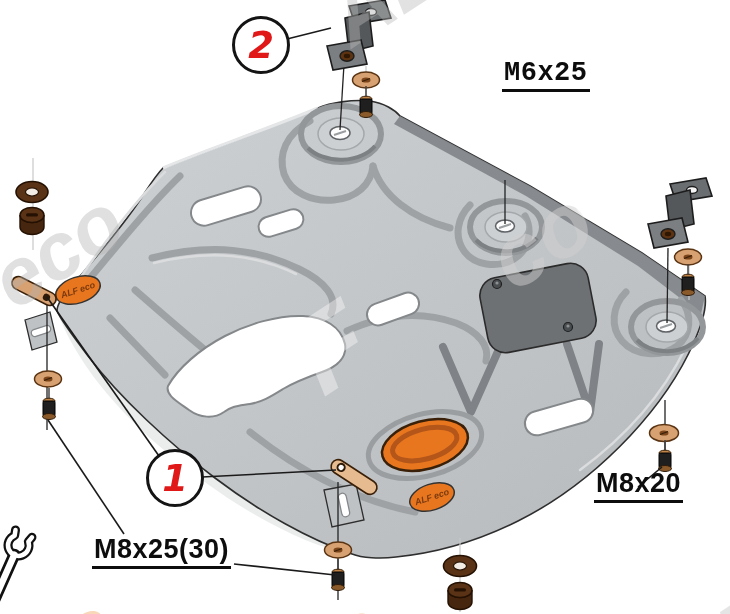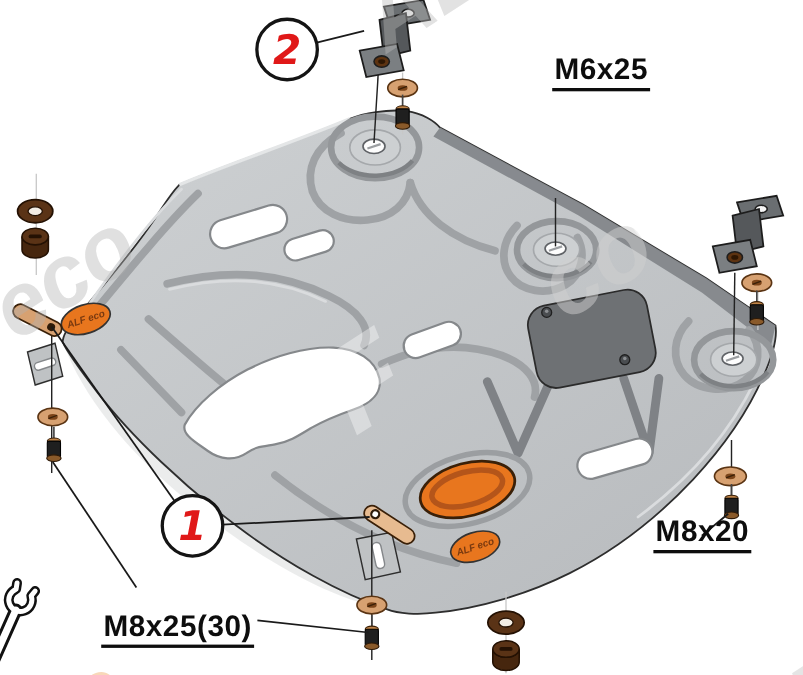--- a/index.html
+++ b/index.html
@@ -278,23 +278,23 @@
       <path d="M -9,-19 L -7.5,-13.5 A 10.5,10.5 0 1 0 7.5,-13.5 L 9,-19" fill="none" stroke="#111111" stroke-width="9" stroke-linecap="round" stroke-linejoin="round"></path>
       <line x1="0" y1="4" x2="0" y2="58" stroke="#111111" stroke-width="12" stroke-linecap="round"></line>
       <path d="M -9,-19 L -7.5,-13.5 A 10.5,10.5 0 1 0 7.5,-13.5 L 9,-19" fill="none" stroke="#ffffff" stroke-width="4.5" stroke-linecap="round" stroke-linejoin="round"></path>
       <line x1="0" y1="4" x2="0" y2="57" stroke="#ffffff" stroke-width="6.5" stroke-linecap="round"></line>
     </g>
   </svg>
 
   <div class="wm wm-over" style="left:268px;top:312px;font-size:110px;color:rgba(255,255,255,.38);transform:rotate(-33deg);">F</div>
   <div class="wm wm-over" style="left:540px;top:158px;font-size:92px;color:rgba(255,255,255,.5);transform:rotate(-33deg);">o</div>
 
-  <div class="spec-label" style="left:502px;top:48px;">M6x25</div>
+  <div class="spec-label" style="left:502px;top:58px;font-family:Liberation Mono, monospace;">M6x25</div>
   <div class="spec-label" style="left:594px;top:468px;">M8x20</div>
-  <div class="spec-label" style="left:92px;top:534px;margin-top:20px;">M8x25(30)</div>
+  <div class="spec-label" style="left:92px;top:534px;">M8x25(30)</div>
 
   <div class="callout" style="left:232px;top:16px;">
       <span>2</span>
     </div>
   <div class="callout" style="left:146px;top:449px;">
       <span>1</span>
     </div>
 
 </div>
 

